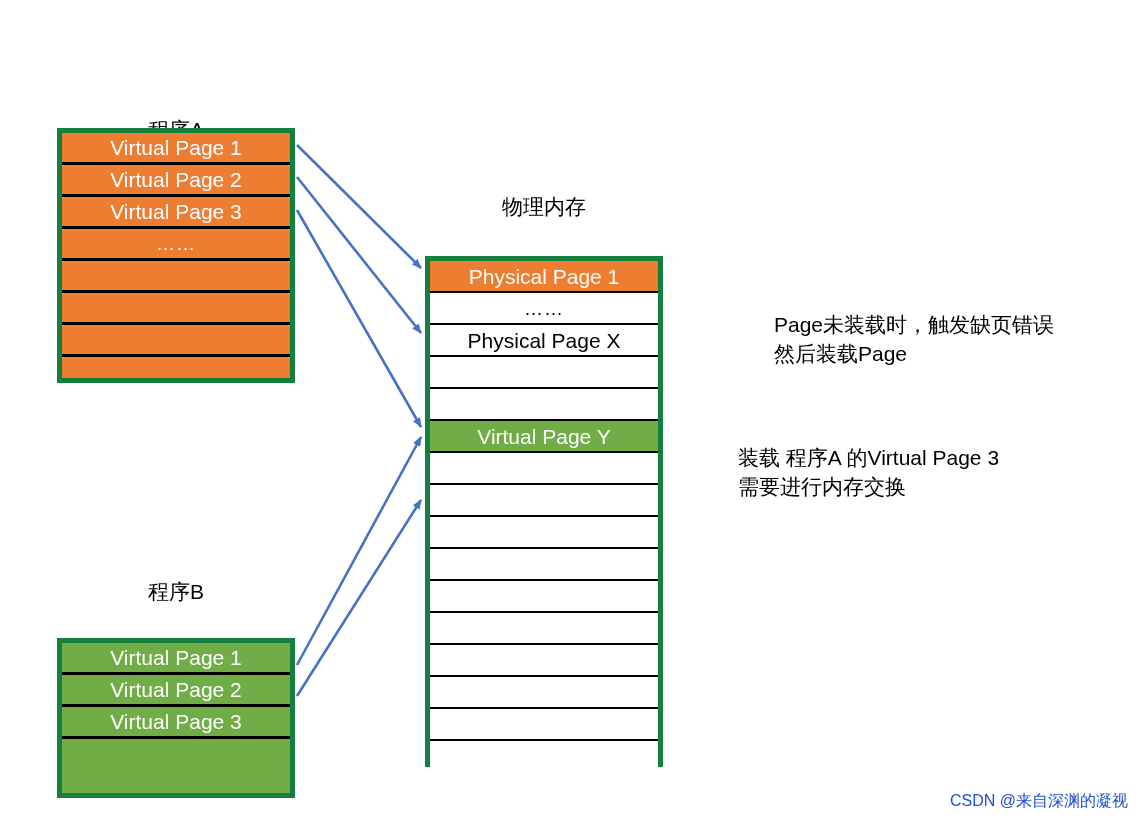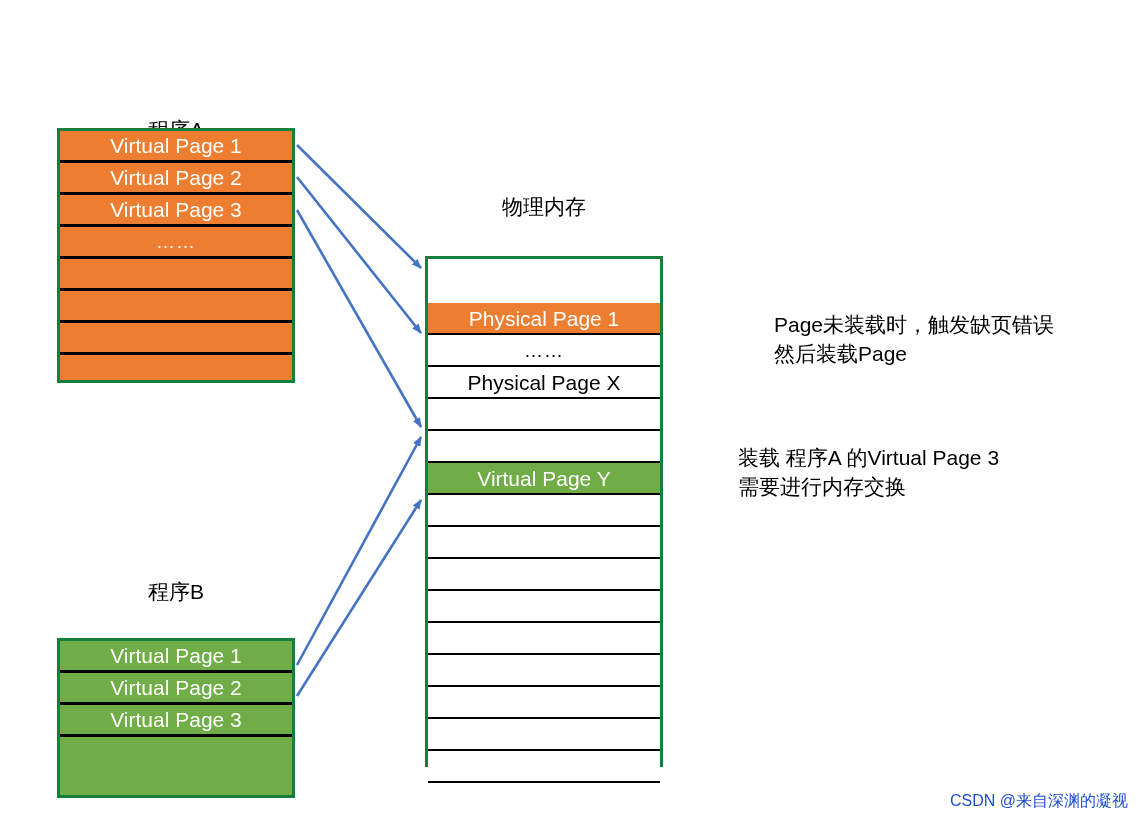--- a/index.html
+++ b/index.html
@@ -31,21 +31,21 @@
     font-weight: 400;
   }
   #title-prog-a { left: 57px; top: 68px; width: 238px; margin-top: 48px; }
   #title-prog-b { left: 57px; top: 578px; width: 238px; }
   #title-phys   { left: 425px; top: 193px; width: 238px; }
 
   
   .memblock {
     position: absolute;
     box-sizing: border-box;
-    border: 3px solid #15803d;
+    border: 5px solid #15803d;
     display: flex;
     flex-direction: column;
   }
   #prog-a-block { left: 57px; top: 128px; width: 238px; height: 255px; background: #ED7D31; }
   #prog-b-block { left: 57px; top: 638px; width: 238px; height: 160px; background: #70AD47; }
   #phys-block   { left: 425px; top: 256px; width: 238px; height: 511px; background: #FFFFFF; }
 
   .cell {
     box-sizing: border-box;
     display: flex;
@@ -67,21 +67,21 @@
   .vcell.tall { height: auto; flex: 1 1 auto; }
 
   
   .pcell {
     height: 32px;
     border-bottom: 2px solid #000000;
     color: #000000;
     background: #FFFFFF;
   }
   .pcell.last { border-bottom: none; }
-  .pcell.fill-orange { background: #ED7D31; color: #FFFFFF; margin-top: 44px; }
+  .pcell.fill-orange { background: #ED7D31; color: #FFFFFF; }
   .pcell.fill-green  { background: #70AD47; color: #FFFFFF; }
 
   .dots {
     font-size: 19px;
     letter-spacing: 1px;
   }
 
   
   #arrow-layer {
     position: absolute;

